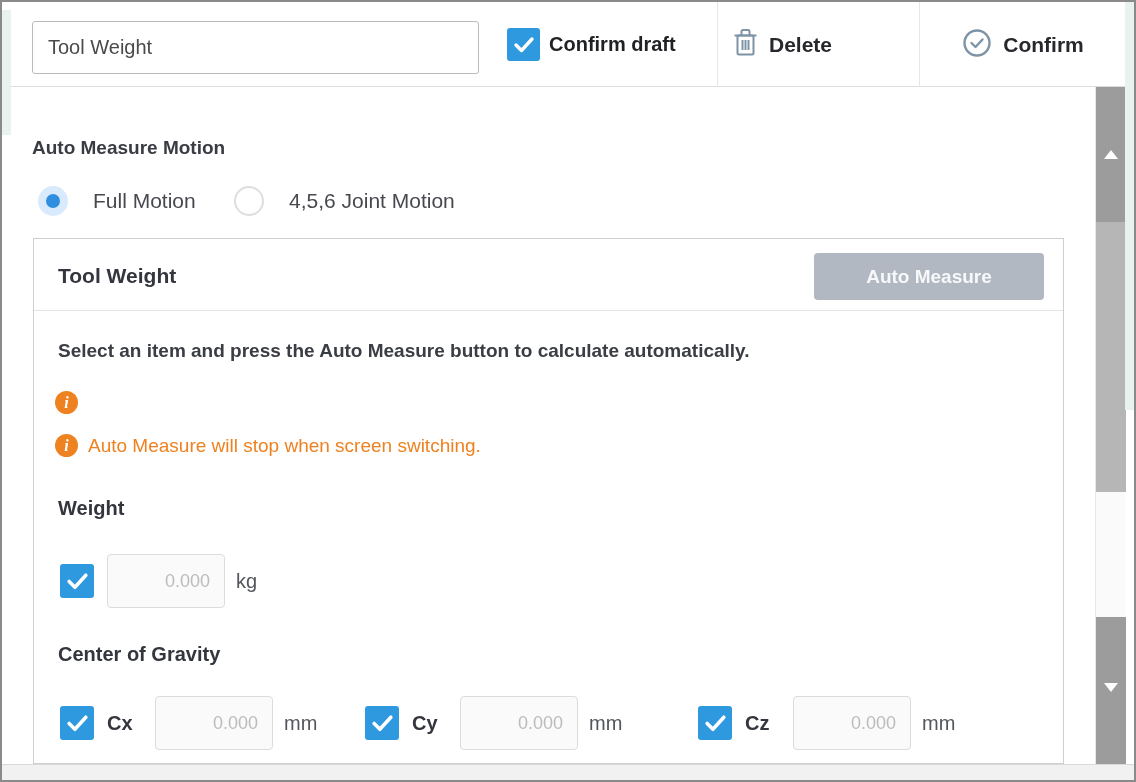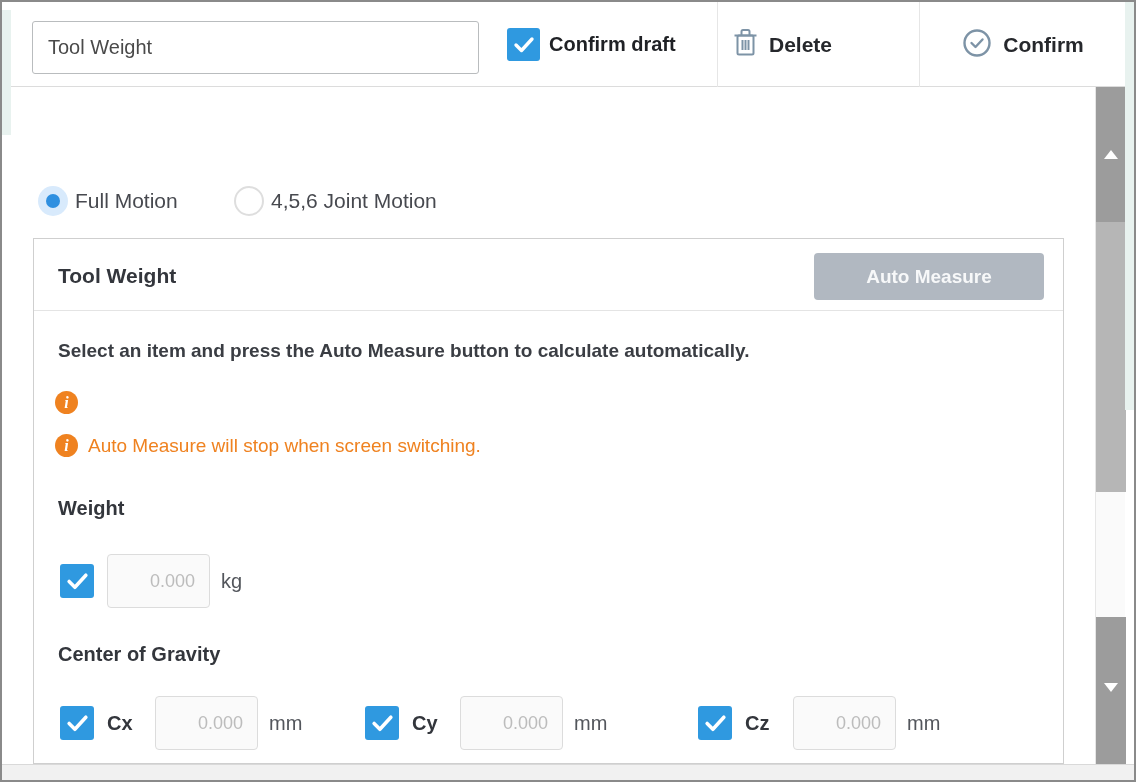--- a/index.html
+++ b/index.html
@@ -26,21 +26,21 @@
   .vsep { position:absolute; top:0; width:1px; height:85px; background:#e6e6e6; }
   .sep1 { left:715px; } .sep2 { left:917px; }
   .bar-btn { position:absolute; top:0; height:85px; display:flex; align-items:center; justify-content:center; gap:11px; cursor:pointer; }
   .btn-delete { left:680px; width:201px; }
   .btn-confirm { left:918px; width:206px; }
   .bar-btn .lbl { font-size:21px; font-weight:bold; color:#26282c; }
   
   .section-title { position:absolute; font-size:19px; font-weight:bold; color:#393c42; }
   .amm-title { left:30px; top:135px; }
   .radio-row { position:absolute; left:36px; top:184px; height:32px; }
-  .radio-opt { position:absolute; display:flex; align-items:center; gap:7px; cursor:pointer; }
+  .radio-opt { position:absolute; display:flex; align-items:center; gap:25px; cursor:pointer; }
   .radio-opt .rlabel { font-size:21px; color:#47494f; white-space:nowrap; }
   .radio-on { width:30px; height:30px; border-radius:50%; background:#d8eafc; position:relative; flex:0 0 auto; }
   .radio-on::after { content:""; position:absolute; left:8px; top:8px; width:14px; height:14px; border-radius:50%; background:#2e8fe0; }
   .radio-off { width:30px; height:30px; border-radius:50%; background:#fff; border:2px solid #dedede; flex:0 0 auto; }
   
   .panel { position:absolute; left:31px; top:236px; width:1031px; height:526px; background:#fff; border:1px solid #cfcfcf; }
   .panel-title { position:absolute; left:24px; top:25px; font-size:21px; font-weight:bold; color:#33363c; }
   .auto-measure-btn {
     position:absolute; left:780px; top:14px; width:230px; height:47px;
     background:#b1b8c1; border:none; border-radius:4px;
@@ -57,21 +57,21 @@
   }
   .warn-text { font-size:19px; color:#ef8220; }
   .sub-title { position:absolute; left:24px; font-size:20px; font-weight:bold; color:#33363c; }
   .weight-title { top:258px; } .cog-title { top:404px; }
   .field-row { position:absolute; display:flex; align-items:center; height:54px; }
   .weight-row { left:26px; top:315px; }
   .cog-cx { left:26px; top:457px; } .cog-cy { left:331px; top:457px; } .cog-cz { left:635px; top:457px;padding-left:29px; }
   .field-row .checkbox { width:34px; height:34px; margin-right:13px; }
   .field-label { font-size:20px; font-weight:bold; color:#33363c; width:34px; margin-right:14px; }
   .num-input {
-    width:103px; height:54px; background:#fafafa; border:1px solid #dcdcdc; border-radius:4px;
+    width:118px; height:54px; background:#fafafa; border:1px solid #dcdcdc; border-radius:4px;
     font-family:"Liberation Sans", sans-serif; font-size:18px; text-align:right; padding:0 14px; color:#6b6b6b; outline:none;
   }
   .num-input::placeholder { color:#bcbcbc; }
   .unit { font-size:20px; color:#53565c; margin-left:11px; }
   
   .scrollbar { position:absolute; left:1093px; top:85px; width:30px; height:677px; background:#fafafa; border-left:1px solid #e6e6e6; }
   .scroll-btn { position:absolute; left:0; width:30px; background:#9c9c9c; cursor:pointer; }
   .scroll-up { top:0; height:135px; }
   .scroll-down { top:530px; height:147px; }
   .tri-up { position:absolute; left:8px; top:63px; width:0; height:0; border-left:7px solid transparent; border-right:7px solid transparent; border-bottom:9px solid #fff; }
@@ -116,20 +116,21 @@
       <span>
         <svg width="30" height="30" viewBox="0 0 30 30">
           <circle cx="15" cy="15" r="12.5" fill="none" stroke="#7d93a6" stroke-width="2.4"></circle>
           <polyline points="9.5,15 13.5,19 20.5,11.5" fill="none" stroke="#7d93a6" stroke-width="2.4" stroke-linecap="round" stroke-linejoin="round"></polyline>
         </svg>
       </span>
       <span class="lbl">Confirm</span>
     </div>
   </div>
 
+  <div class="section-title amm-title">Auto Measure Motion</div>
   <div class="radio-row">
     <div class="radio-opt" style="left:0;">
       <span class="radio-on"></span>
       <span class="rlabel">Full Motion</span>
     </div>
     <div class="radio-opt" style="left:196px;">
       <span class="radio-off"></span>
       <span class="rlabel">4,5,6 Joint Motion</span>
     </div>
   </div>

